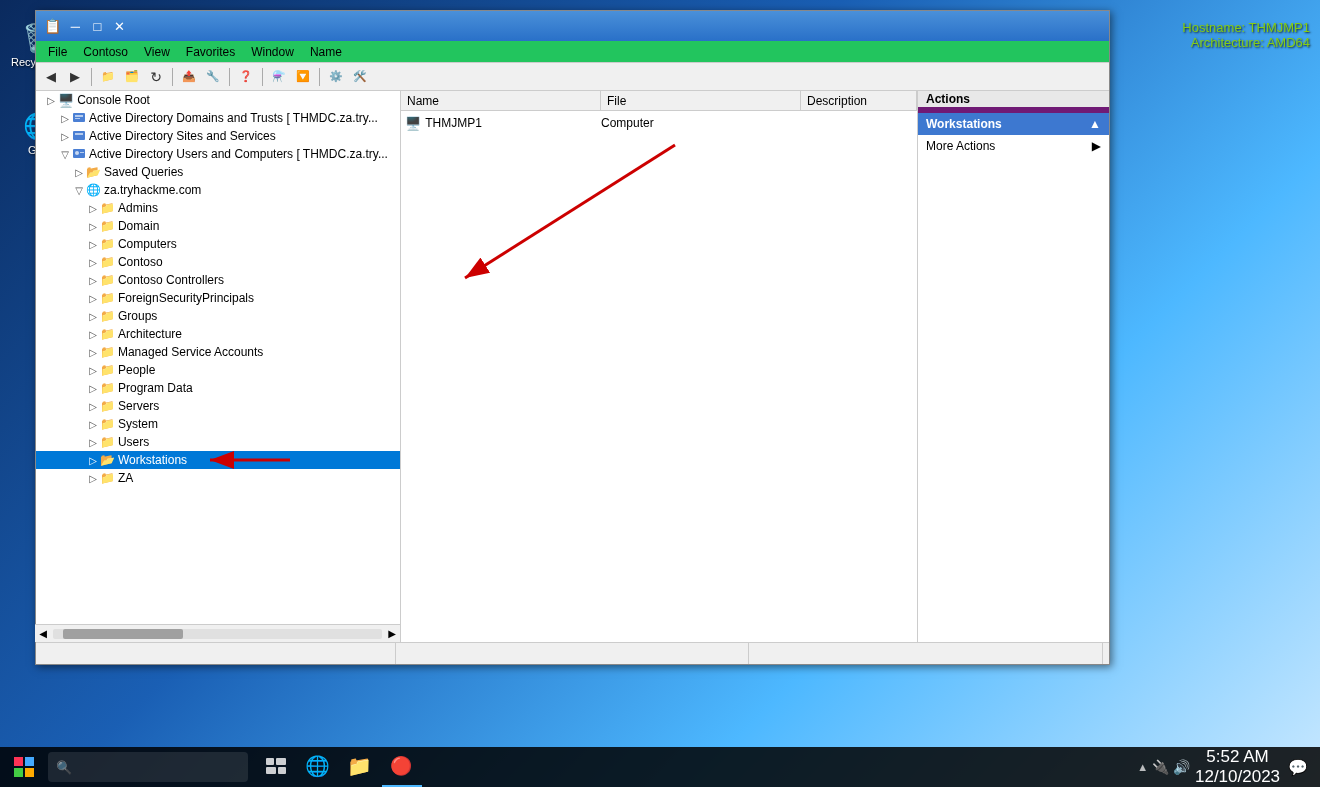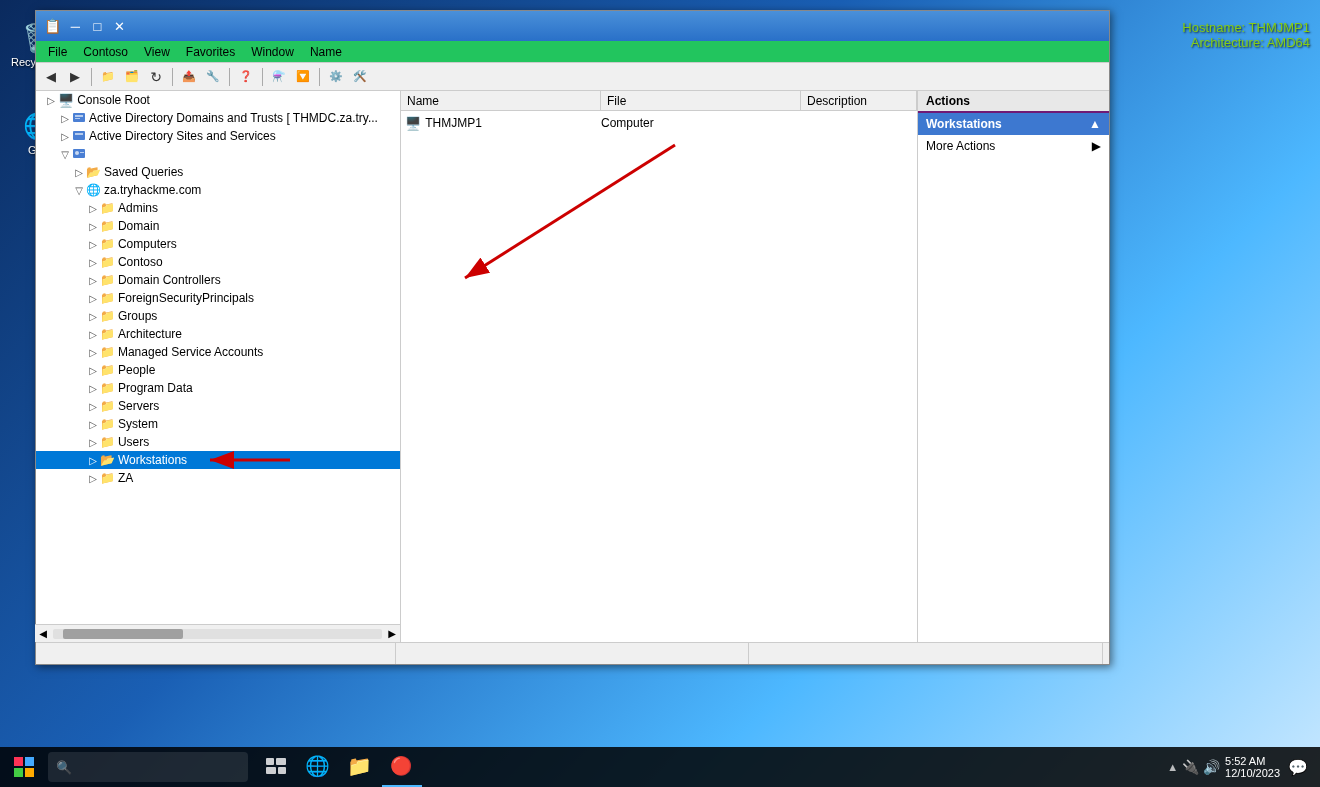--- a/index.html
+++ b/index.html
@@ -252,21 +252,21 @@
       font-size: 12px;
     }
 
     .actions-title {
       height: 22px;
       background: #e8e8e8;
       display: flex;
       align-items: center;
       padding: 0 8px;
       font-weight: bold;
-      border-bottom: 2px solid #701a75;
+      border-bottom: 6px solid #701a75;
       font-size: 12px;
     }
 
     .actions-section-header {
       height: 22px;
       background: #3d78d0;
       color: white;
       display: flex;
       align-items: center;
       padding: 0 8px;
@@ -362,22 +362,22 @@
       margin-left: auto;
       display: flex;
       align-items: center;
       gap: 4px;
       padding-right: 8px;
       color: white;
       font-size: 12px;
     }
 
     .tray-time {
-      text-align: left;
-      font-size: 11px;
+      text-align: center;
+      font-size: 17px;
       color: white;
     }
 
     .indent-1 { padding-left: 8px; }
     .indent-2 { padding-left: 22px; }
     .indent-3 { padding-left: 36px; }
     .indent-4 { padding-left: 50px; }
 
     
     .arrows-overlay {
@@ -488,20 +488,21 @@
 
       <div class="tree-item indent-2">
         <span class="tree-toggle">▽</span>
         <span style="margin-right:3px;">
           <svg width="14" height="14" viewBox="0 0 14 14">
               <rect x="1" y="3" width="12" height="9" fill="#4a7fd4" rx="1"></rect>
               <circle cx="5" cy="7" r="2" fill="white" opacity="0.7"></circle>
               <rect x="8" y="6" width="4" height="1" fill="white" opacity="0.6"></rect>
             </svg>
         </span>
+        <span>Active Directory Users and Computers [ THMDC.za.try...</span>
       </div>
 
       <div class="tree-item indent-3">
         <span class="tree-toggle">▷</span>
         <span style="margin-right:3px;font-size:12px;">📂</span>
         <span>Saved Queries</span>
       </div>
 
       <div class="tree-item indent-3">
         <span class="tree-toggle">▽</span>
@@ -529,21 +530,21 @@
 
       <div class="tree-item indent-4">
         <span class="tree-toggle">▷</span>
         <span style="margin-right:3px;font-size:12px;">📁</span>
         <span>Contoso</span>
       </div>
 
       <div class="tree-item indent-4">
         <span class="tree-toggle">▷</span>
         <span style="margin-right:3px;font-size:12px;">📁</span>
-        <span>Domain Controllers</span>
+        <span>Contoso Controllers</span>
       </div>
 
       <div class="tree-item indent-4">
         <span class="tree-toggle">▷</span>
         <span style="margin-right:3px;font-size:12px;">📁</span>
         <span>ForeignSecurityPrincipals</span>
       </div>
 
       <div class="tree-item indent-4">
         <span class="tree-toggle">▷</span>

